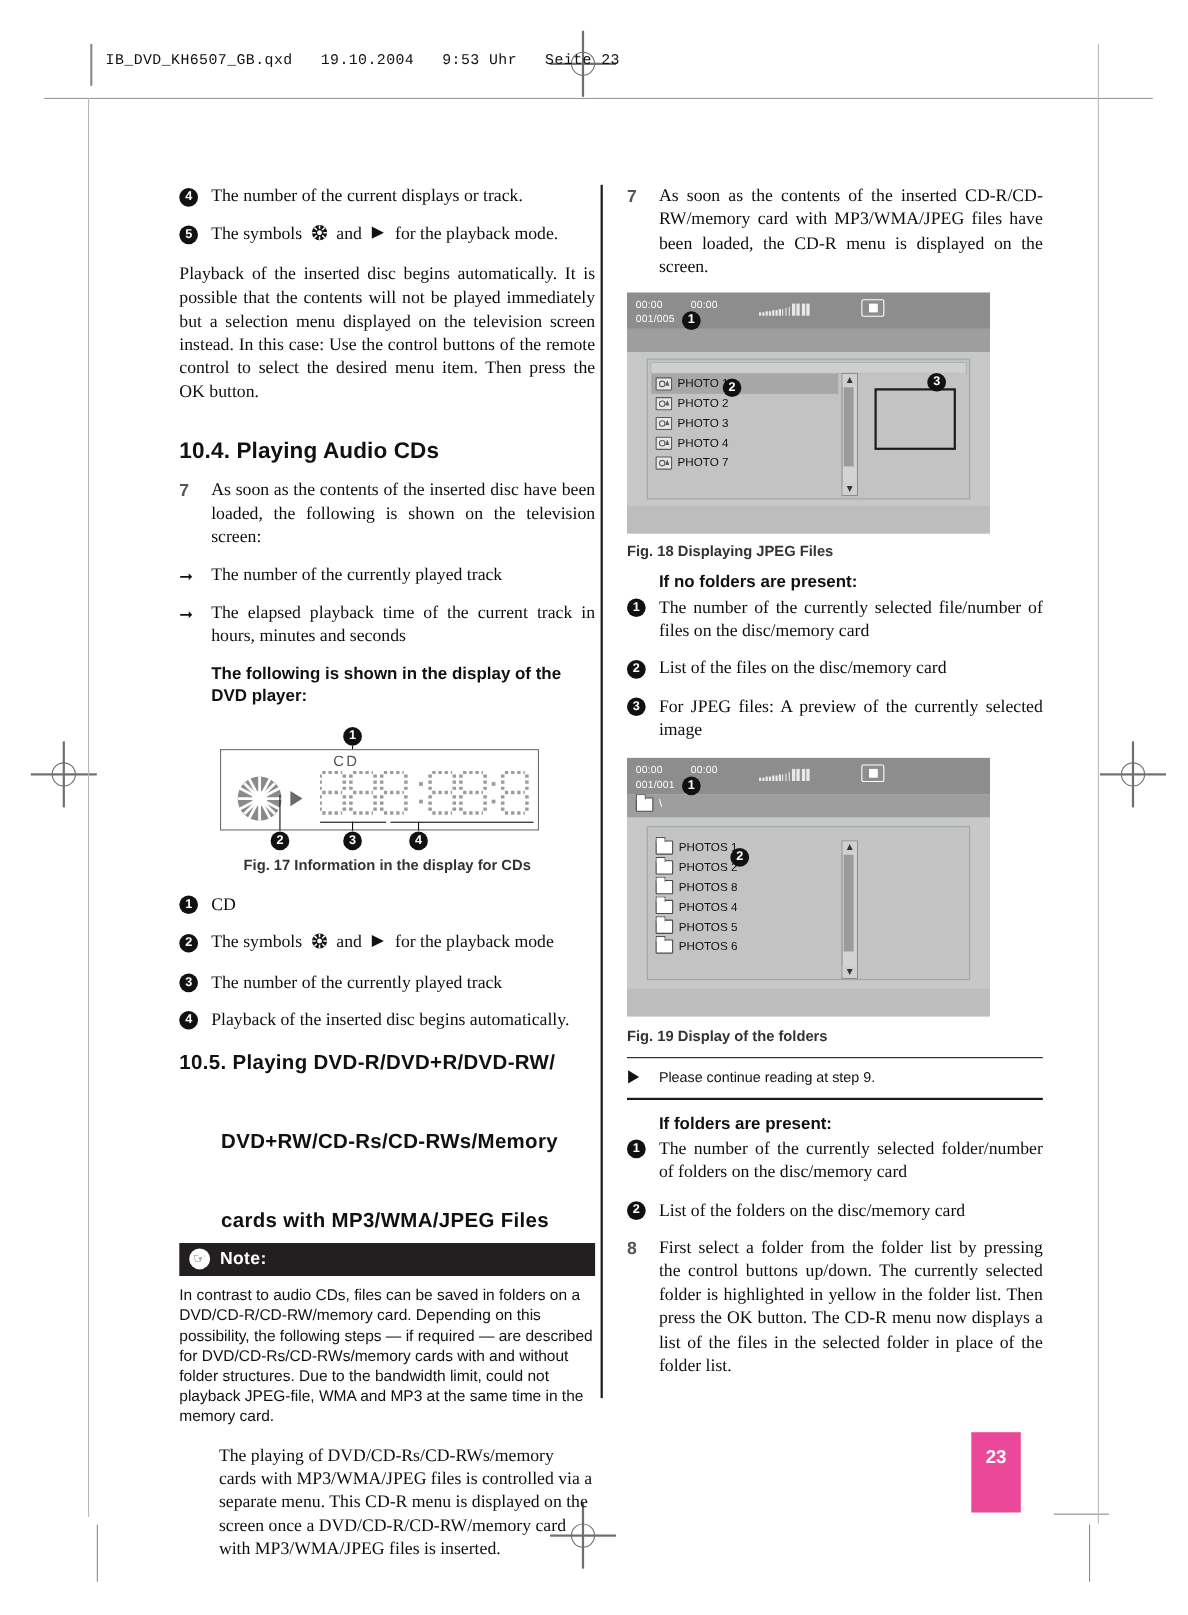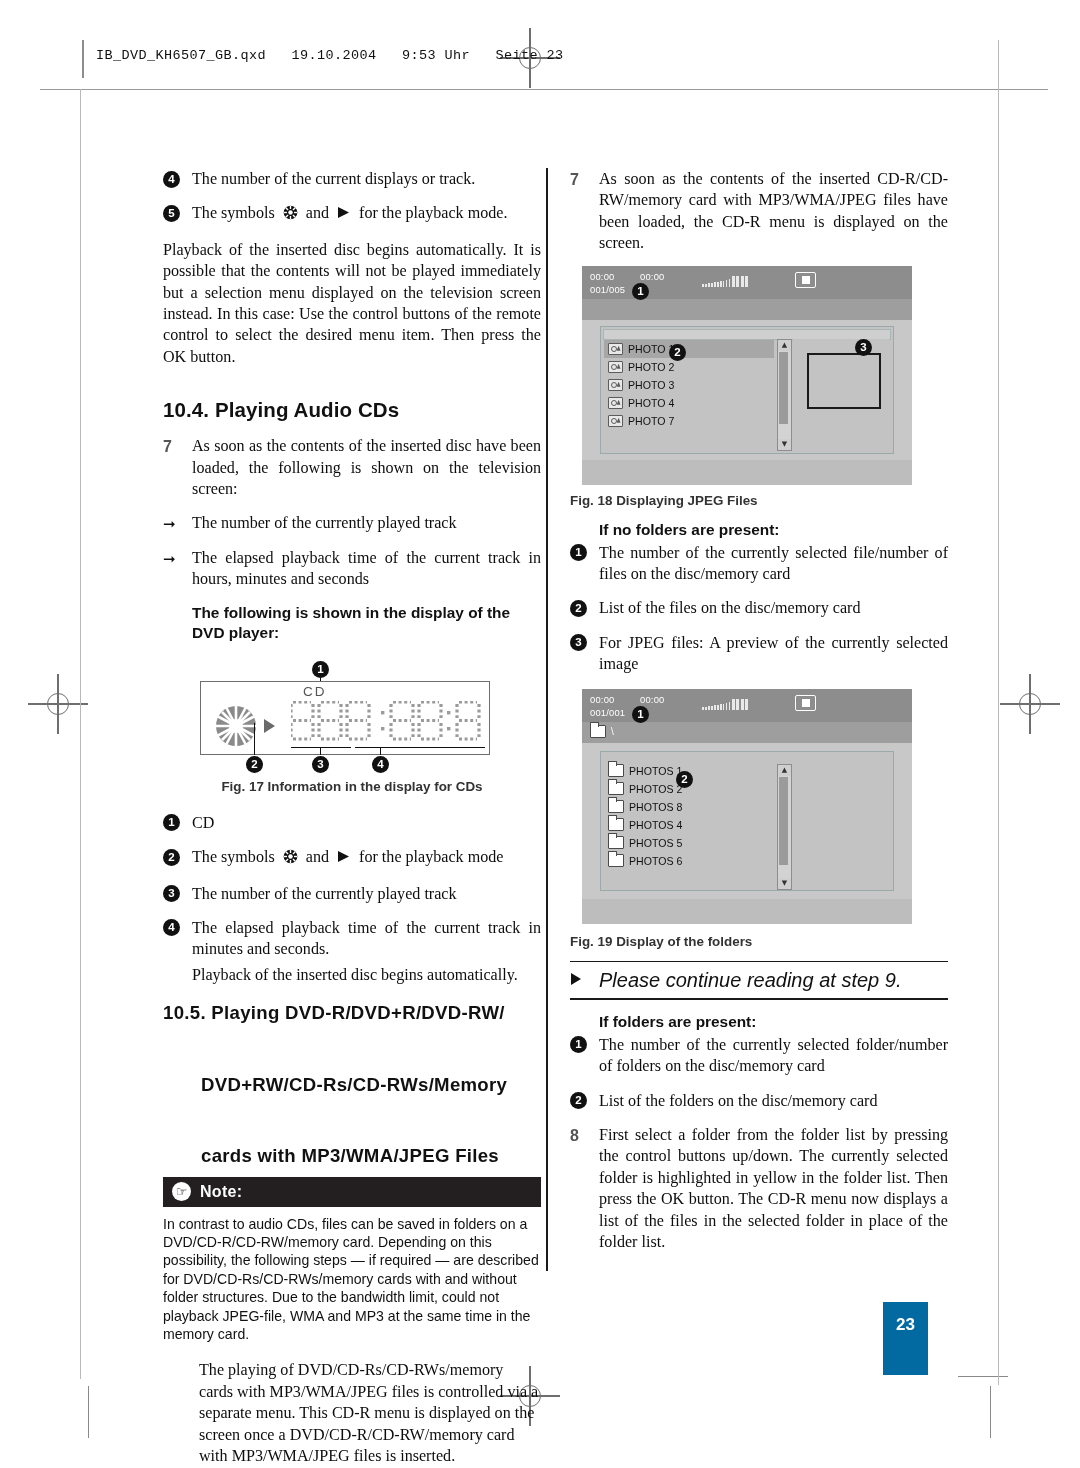--- a/index.html
+++ b/index.html
@@ -119,22 +119,22 @@
     margin-left:36px;margin-top:16px;
     font-family:"Liberation Serif",serif;
     font-size:16.1px;line-height:21.4px;color:#0d0d0d;
   }
 
   
   .rule{height:1.6px;background:#1a1a1a;margin:6px 0;}
 
   .continue{
     font-family:"Liberation Sans",sans-serif;
-    font-size:20px;color:#111;position:relative;padding-left:29px;
-    line-height:22px;margin:7px 0 7px 0;font-style:italic;
+    font-size:13px;color:#111;position:relative;padding-left:29px;
+    line-height:22px;margin:7px 0 7px 0;
   }
 
   
   .fig17{position:relative;height:112px;margin-top:18px;margin-bottom:3px;}
   .f17-box{position:absolute;left:37px;top:20px;width:288px;height:72px;border:1.4px solid #6d6d6d;background:#fff;}
   .f17-cd{
     position:absolute;left:140px;top:23px;
     font-family:"Liberation Sans",sans-serif;
     font-size:13.5px;color:#555;letter-spacing:2px;
   }
@@ -149,21 +149,21 @@
     font-size:11.5px;font-weight:bold;line-height:17px;text-align:center;
   }
   .figcap{
     font-family:"Liberation Sans",sans-serif;
     font-size:13.4px;font-weight:bold;color:#333;
     margin-top:6px;text-align:center;
   }
   .figcap.left{text-align:left;}
 
   
-  .tv{position:relative;width:330px;height:219px;background:#c8c8c8;margin-top:12px;margin-left:12px;}
+  .tv{position:relative;width:330px;height:219px;background:#c8c8c8;margin-top:12px;}
   .tv.tall{height:235px;}
   .tv-top{position:absolute;left:0;top:0;width:100%;height:33px;background:#8d8d8d;}
   .tv-top2{position:absolute;left:0;top:33px;width:100%;height:21px;background:#9e9e9e;}
   .tv-time{
     position:absolute;font-family:"Liberation Sans",sans-serif;
     font-size:9.4px;color:#fff;letter-spacing:.2px;
   }
   .tv-bars{position:absolute;left:120px;top:9px;display:flex;align-items:flex-end;height:12px;gap:1.4px;}
   .tv-bars i{display:block;width:1.6px;background:#e9e9e9;}
   .tv-stop{
@@ -221,21 +221,21 @@
   .tv-prevbox{position:absolute;left:14px;top:14px;width:70px;height:52px;border:2px solid #1a1a1a;background:#c3c3c3;}
   .tv-bottom{position:absolute;left:0;bottom:0;width:100%;height:25px;background:#bdbdbd;}
   .tv-path{
     position:absolute;left:8px;top:36px;display:flex;align-items:center;
     font-family:"Liberation Sans",sans-serif;font-size:10px;color:#fff;
   }
 
   
   .pagenum{
     position:absolute;left:883px;top:1302px;width:45px;height:73px;
-    background:#0369a1;color:#fff;
+    background:#ec4899;color:#fff;
     font-family:"Liberation Sans",sans-serif;
     font-size:17px;font-weight:bold;
     display:flex;align-items:flex-start;justify-content:center;
     padding-top:13px;box-sizing:border-box;
   }
 </style>
 </head>
 <body>
 
 <div class="reg" style="left:500px;top:28px;">
@@ -461,21 +461,20 @@
     <span>for the playback mode</span>
   </div>
 
   <div class="row serif">
     <span class="bullet">3</span>
     <span>The number of the currently played track</span>
   </div>
 
   <div class="row serif nogap">
     <span class="bullet">4</span>
-    <span>The elapsed playback time of the current track in minutes and seconds.</span>
   </div>
   <p class="serif" style="padding-left:29px;margin-bottom:16px;">Playback of the inserted disc begins automatically.</p>
 
   <h2 class="sec2">
     <span>10.5. Playing DVD-R/DVD+R/DVD-RW/</span>
     <span class="ind">DVD+RW/CD-Rs/CD-RWs/Memory</span>
     <span class="ind">cards with MP3/WMA/JPEG Files</span>
   </h2>
 
   <div class="notebox">

